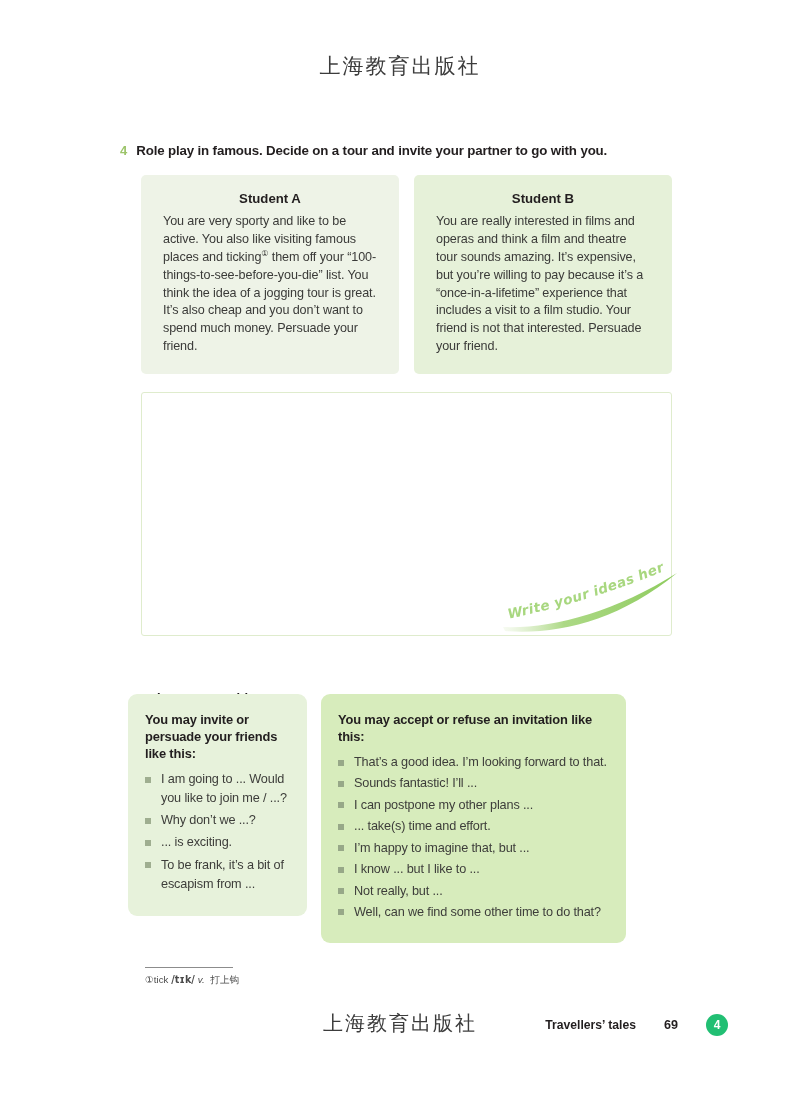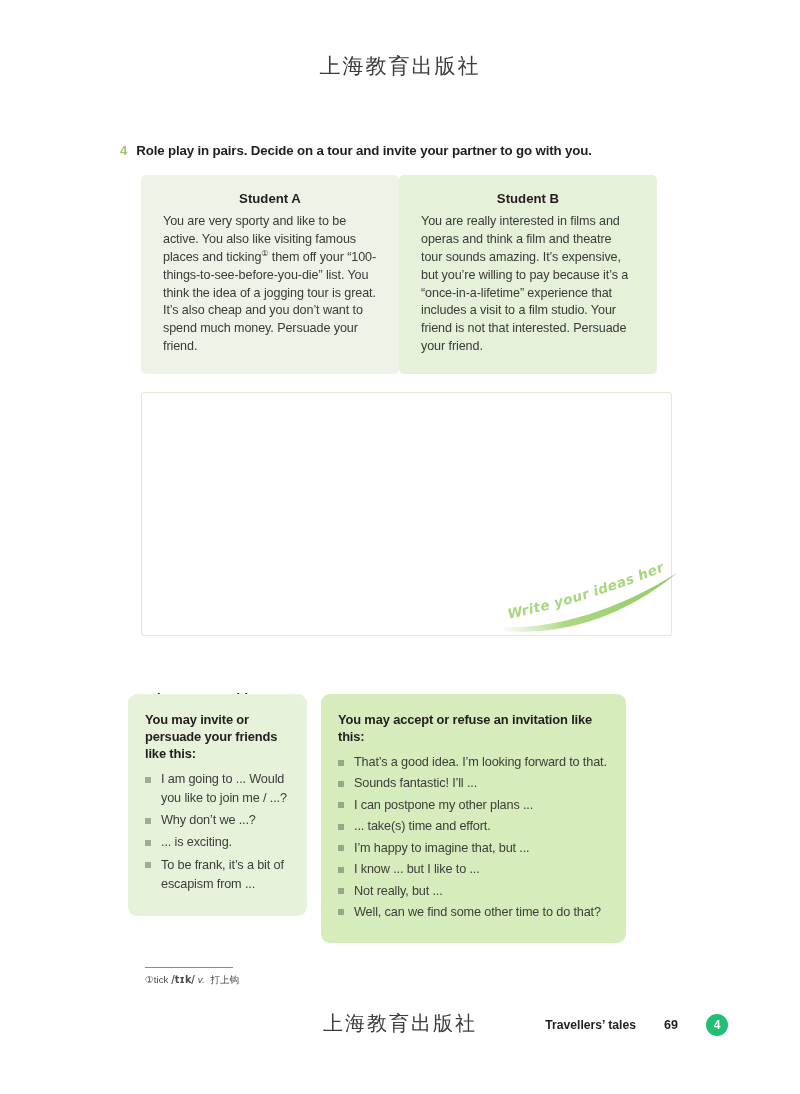--- a/index.html
+++ b/index.html
@@ -54,20 +54,21 @@
     line-height: 1.2;
   }
 
   
   .role-cards {
     position: absolute;
     top: 175px;
     left: 141px;
     width: 531px;
     display: flex;
+    gap: 15px;
   }
   .role-card {
     width: 258px;
     border-radius: 5px;
     padding: 16px 22px 18px 22px;
   }
   .role-card.a { background: #eef3e7; }
   .role-card.b { background: #e6f1d9; }
   .role-title {
     text-align: center;
@@ -262,21 +263,21 @@
     justify-content: center;
   }
 </style>
 </head>
 <body>
 
 <div class="page-header">上海教育出版社</div>
 
 <div class="exercise-head">
   <span class="ex-num">4</span>
-  <span class="ex-text">Role play in pairs. Decide on a tour and invite your partner to go with you.</span>
+  <span class="ex-text">Role play in famous. Decide on a tour and invite your partner to go with you.</span>
 </div>
 
 <div class="role-cards">
 
   <div class="role-card a">
     <div class="role-title">Student A</div>
     <div class="role-body"><span>You are very sporty and like to be active. You also like visiting famous places and ticking</span><sup>①</sup><span> them off your “100-things-to-see-before-you-die” list. You think the idea of a jogging tour is great. It’s also cheap and you don’t want to spend much money. Persuade your friend.</span></div>
   </div>
 
   <div class="role-card b">

